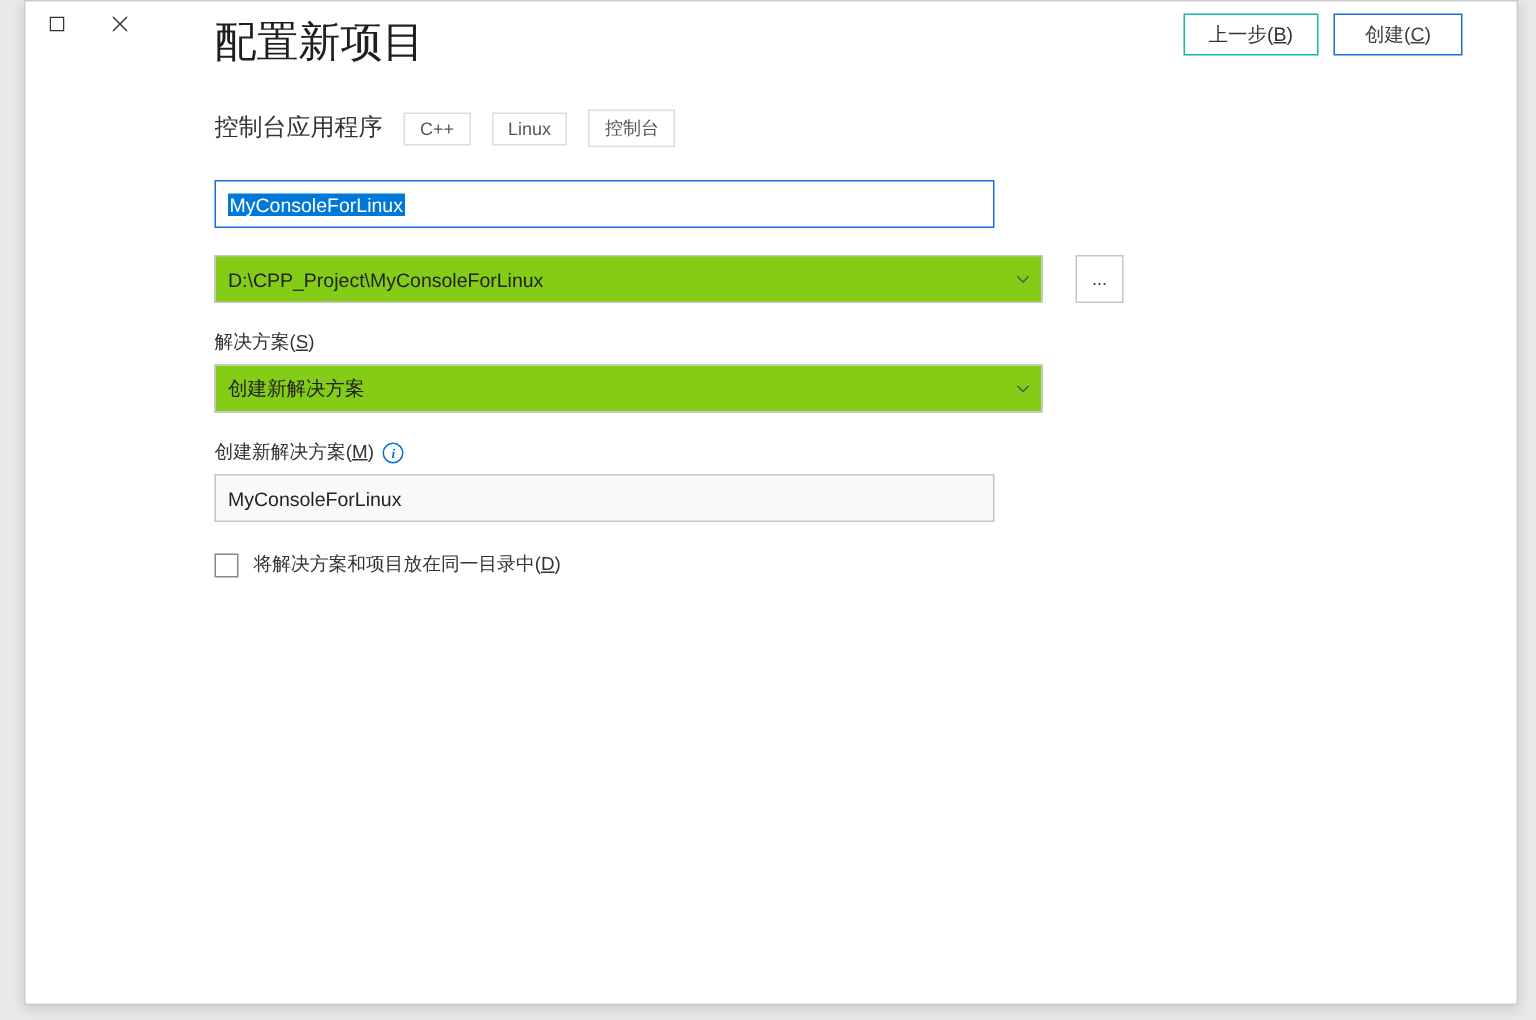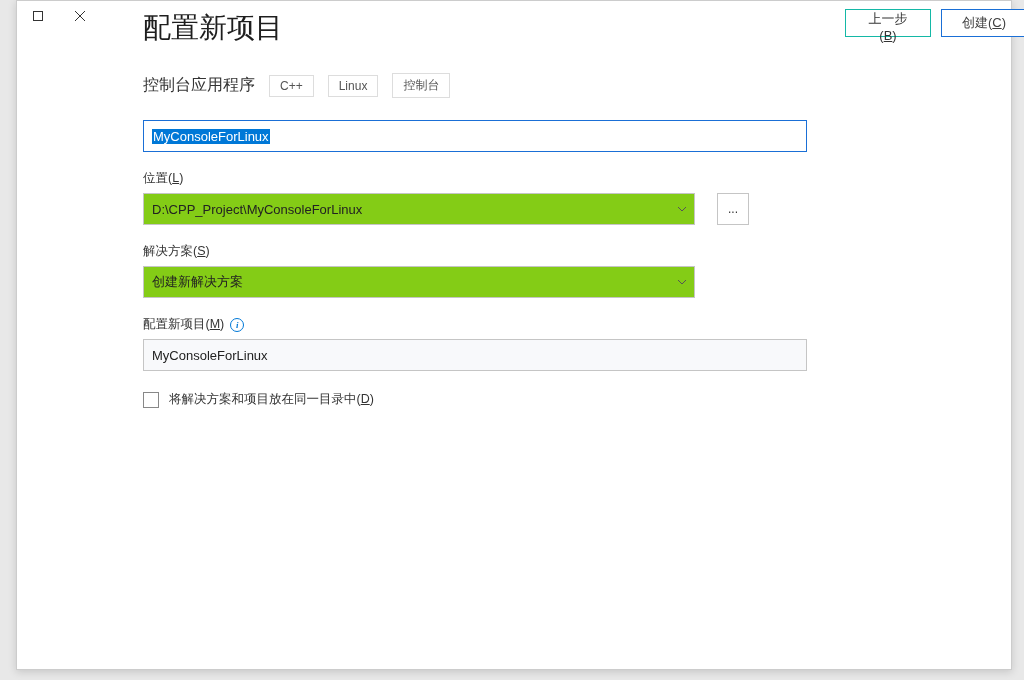--- a/index.html
+++ b/index.html
@@ -74,21 +74,21 @@
     .field-group { margin-bottom: 18px; }
     .field-label {
       font-size: 12.5px;
       color: #333;
       margin-bottom: 6px;
       display: block;
     }
     .underline { text-decoration: underline; }
     .input-row { display: flex; gap: 14px; align-items: center; }
     .text-input {
-      width: 664px;
+      width: 520px;
       height: 32px;
       padding: 0 8px;
       font-size: 13px;
       color: #222;
       background: #f8f9fb;
       border: 1px solid #c5c5c5;
       outline: none;
     }
     .text-input.focused {
       border: 1px solid #1a6fd6;
@@ -226,23 +226,20 @@
 
     <div class="field-group">
       <div class="text-input focused">
         <div class="input-inner">
             <span class="selected-text">MyConsoleForLinux</span>
           </div>
       </div>
     </div>
 
     <div class="field-group">
-      <label class="field-label">
-        <span>位置(</span><span class="underline">L</span><span>)</span>
-      </label>
       <div class="input-row">
         <div class="select-input">
           <span>D:\CPP_Project\MyConsoleForLinux</span>
           <svg class="select-caret" viewBox="0 0 8 5">
               <path d="M0 0 L4 4 L8 0" fill="none" stroke="#555" stroke-width="1"></path>
             </svg>
         </div>
         <button class="browse-btn">...</button>
       </div>
     </div>
@@ -255,21 +252,21 @@
         <span>创建新解决方案</span>
         <svg class="select-caret" viewBox="0 0 8 5">
             <path d="M0 0 L4 4 L8 0" fill="none" stroke="#555" stroke-width="1"></path>
           </svg>
       </div>
     </div>
 
     <div class="field-group">
       <div class="label-with-icon">
         <label class="field-label" style="margin-bottom:0">
-          <span>配置新项目(</span><span class="underline">M</span><span>)</span>
+          <span>创建新解决方案(</span><span class="underline">M</span><span>)</span>
         </label>
         <span class="info-icon">i</span>
       </div>
       <div style="height:6px"></div>
       <input class="text-input" value="MyConsoleForLinux" style="">
     </div>
 
     <div class="checkbox-row">
       <div class="checkbox"></div>
       <label class="checkbox-label">

